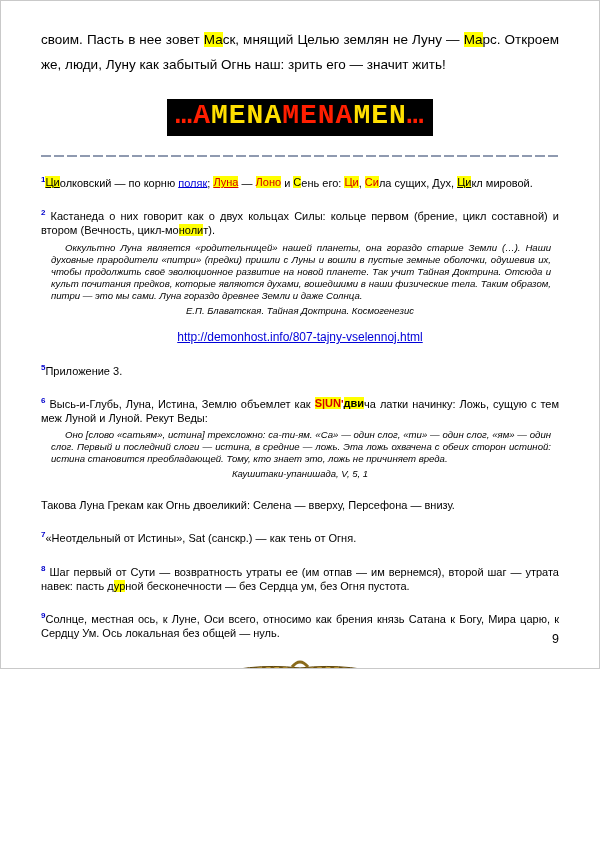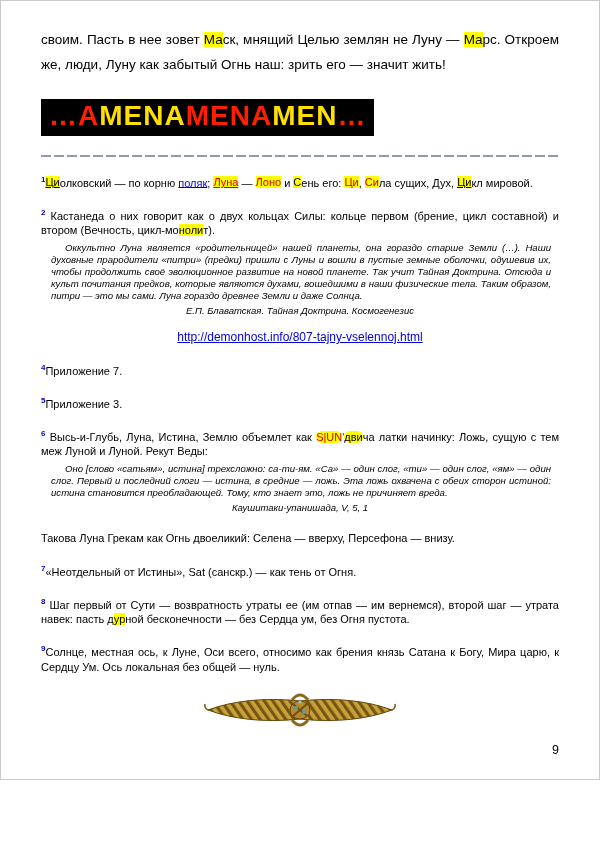--- a/index.html
+++ b/index.html
@@ -4,32 +4,32 @@
 <style>
   * { margin:0; padding:0; box-sizing:border-box; }
   html,body { background:#ffffff; }
   body {
     width:600px; height:849px;
     font-family:"Liberation Sans", sans-serif;
     color:#000;
   }
   .page {
     position:relative;
-    width:600px; height:780px;
+    width:600px; height:669px;
     background:#fff;
     border:1px solid #c9c9c9;
     padding:26px 40px 0 40px;
     overflow:hidden;
   }
   .intro {
     font-size:13.5px;
     line-height:25px;
     text-align:justify;
   }
-  .banner-wrap { text-align:left; margin-top:22px; }
+  .banner-wrap { text-align:center; margin-top:22px;font-family:Liberation Mono, monospace; }
   .banner {
     display:inline-block;
     background:#000000;
     padding:2px 8px 4px 8px;
     font-size:28px;
     font-weight:bold;
     letter-spacing:1px;
     line-height:1.1;
     white-space:nowrap;
   }
@@ -61,21 +61,21 @@
     text-align:center;
   }
   .linkline {
     margin-top:12px;
     font-size:12px;
     text-align:center;
   }
   .hl   { background:#ffff00; }
   .red  { color:#d40000; }
   .u    { text-decoration:underline; }
-  .b    { font-weight:normal;border-radius:6px; }
+  .b    { font-weight:bold; }
   .link { color:#0000d8; text-decoration:underline; cursor:pointer; }
   .sup  {
     vertical-align:super;
     font-size:8px;
     font-weight:bold;
     color:#0000cc;
   }
   .ornament { text-align:center; margin-top:14px; }
   .pagenum {
     position:absolute;
@@ -95,21 +95,20 @@
   </div>
 
   <div class="separator"></div>
 
   <section class="footnotes">
     <p class="fn"><span class="sup">1</span><span class="hl u">Ци</span><span>олковский — по корню </span><span class="link">поляк</span><span>; </span><span class="hl red u">Луна</span><span> — </span><span class="hl red">Лоно</span><span> и </span><span class="hl">С</span><span>ень его: </span><span class="hl red">Ци</span><span>, </span><span class="hl red">Си</span><span>ла сущих, Дух, </span><span class="hl u">Ци</span><span>кл мировой.</span></p>
     <p class="fn"><span class="sup">2</span><span> Кастанеда о них говорит как о двух кольцах Силы: кольце первом (брение, цикл составной) и втором (Вечность, цикл-мо</span><span class="hl">ноли</span><span>т).</span></p>
     <p class="quote"><span>Оккультно Луна является «родительницей» нашей планеты, она гораздо старше Земли (…). Наши духовные прародители «питри» (предки) пришли с Луны и вошли в пустые земные оболочки, одушевив их, чтобы продолжить своё эволюционное развитие на новой планете. Так учит Тайная Доктрина. Отсюда и культ почитания предков, которые являются духами, вошедшими в наши физические тела. Таким образом, питри — это мы сами. Луна гораздо древнее Земли и даже Солнца.</span></p>
     <p class="attrib"><span>Е.П. Блаватская. Тайная Доктрина. Космогенезис</span></p>
     <p class="linkline"><span class="link">http://demonhost.info/807-tajny-vselennoj.html</span></p>
-    <p class="fn"><span class="sup">4</span><span>Приложение 7.</span></p>
     <p class="fn"><span class="sup">5</span><span>Приложение 3.</span></p>
     <p class="fn"><span class="sup">6</span><span> Высь-и-Глубь, Луна, Истина, Землю объемлет как </span><span class="hl red b">S|UN</span><span class="red b">'</span><span class="hl b">дви</span><span>ча латки начинку: Ложь, сущую с тем меж Луной и Луной. Рекут Веды:</span></p>
     <p class="quote"><span>Оно [слово «сатьям», истина] трехсложно: са-ти-ям. «Са» — один слог, «ти» — один слог, «ям» — один слог. Первый и последний слоги — истина, в средние — ложь. Эта ложь охвачена с обеих сторон истиной: истина становится преобладающей. Тому, кто знает это, ложь не причиняет вреда.</span></p>
     <p class="attrib"><span>Каушитаки-упанишада, V, 5, 1</span></p>
     <p class="fn"><span>Такова Луна Грекам как Огнь двоеликий: Селена — вверху, Персефона — внизу.</span></p>
     <p class="fn"><span class="sup">7</span><span>«Неотдельный от Истины», Sat (санскр.) — как тень от Огня.</span></p>
     <p class="fn"><span class="sup">8</span><span> Шаг первый от Сути — возвратность утраты ее (им отпав — им вернемся), второй шаг — утрата навек: пасть д</span><span class="hl">ур</span><span>ной бесконечности — без Сердца ум, без Огня пустота.</span></p>
     <p class="fn"><span class="sup">9</span><span>Солнце, местная ось, к Луне, Оси всего, относимо как брения князь Сатана к Богу, Мира царю, к Сердцу Ум. Ось локальная без общей — нуль.</span></p>
   </section>
 

